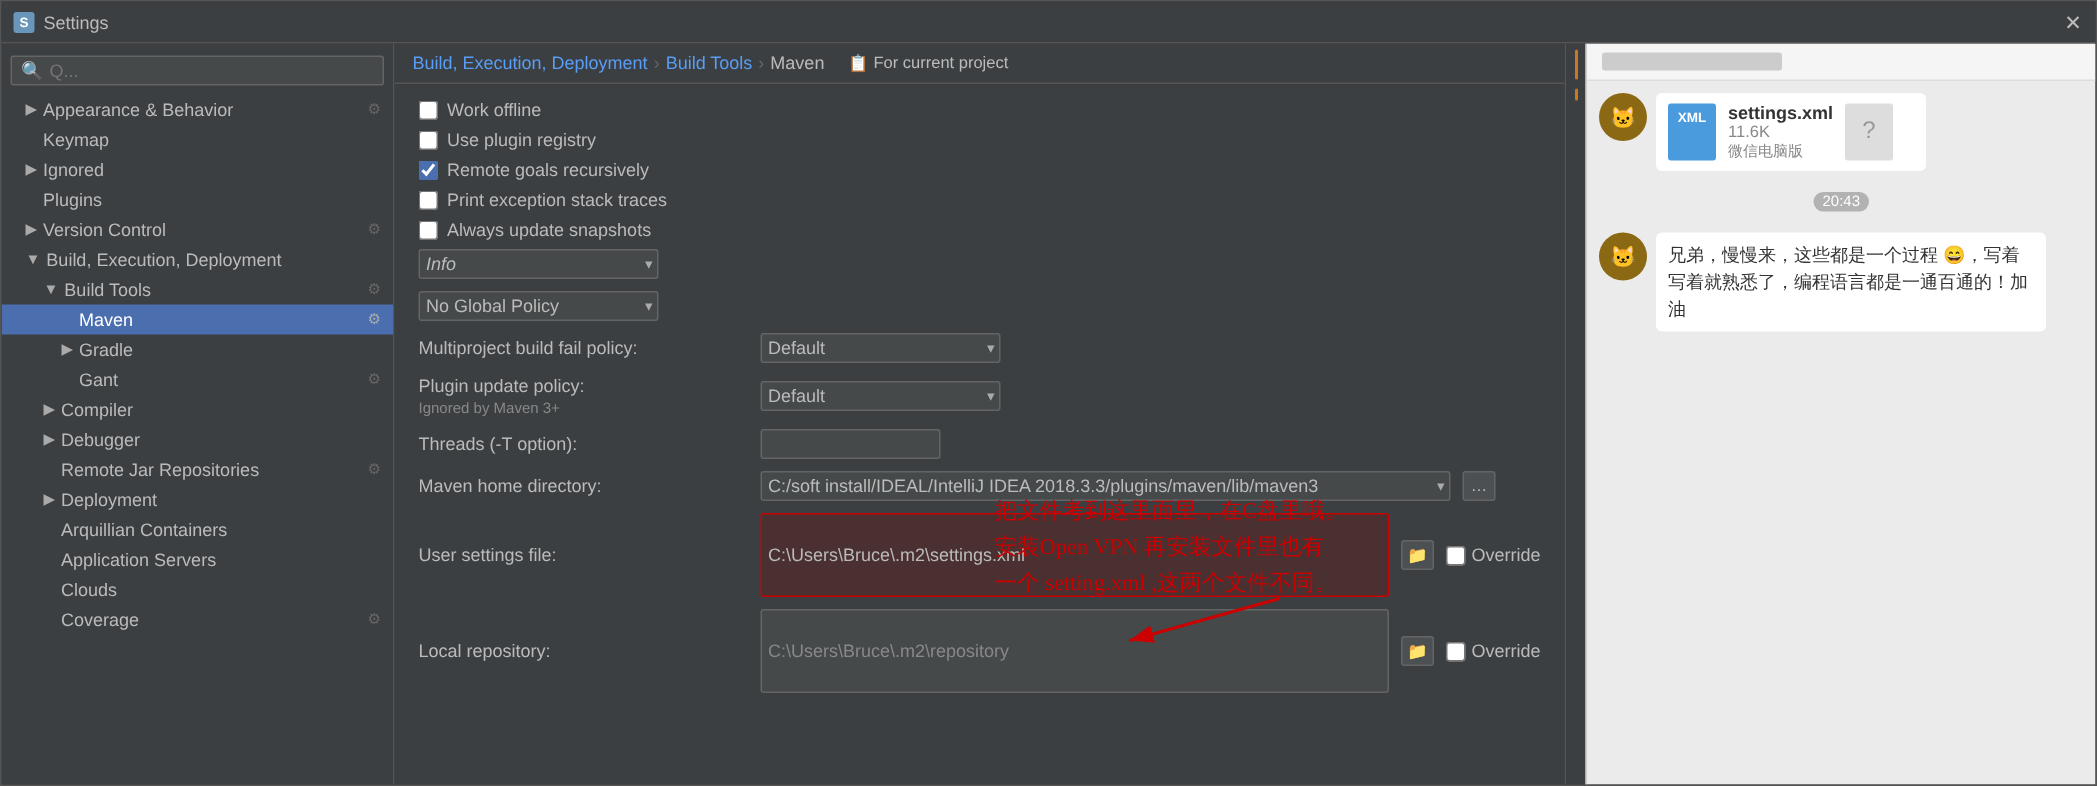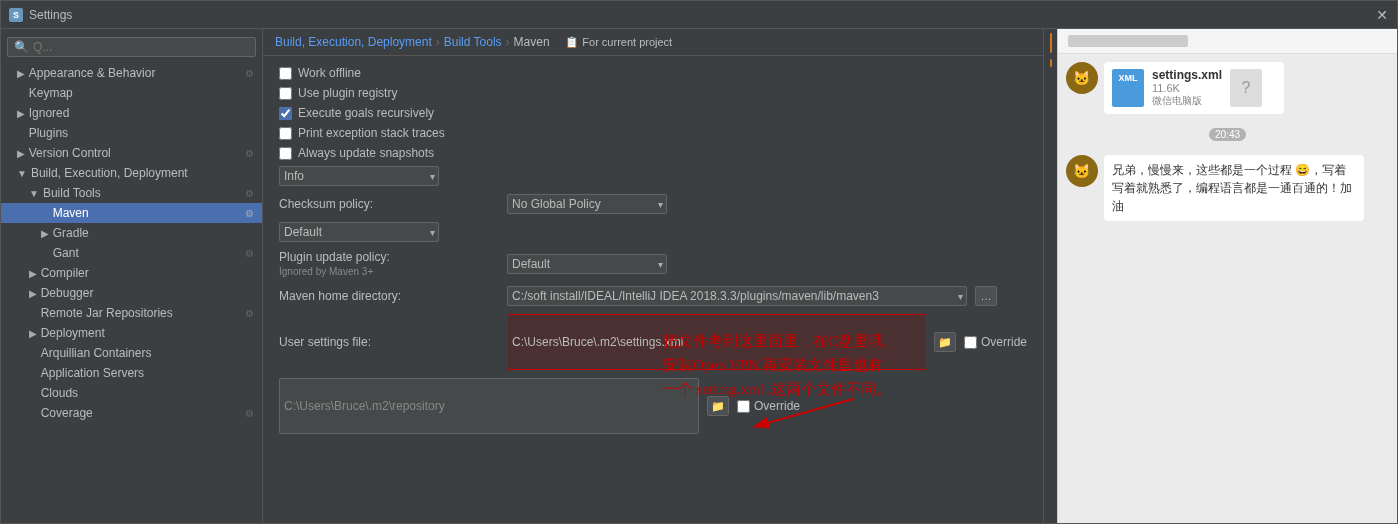--- a/index.html
+++ b/index.html
@@ -546,55 +546,55 @@
         <div class="checkbox-row">
           <input type="checkbox" id="work-offline" style="">
           <label for="work-offline">Work offline</label>
         </div>
         <div class="checkbox-row">
           <input type="checkbox" id="use-plugin-registry" style="">
           <label for="use-plugin-registry">Use plugin registry</label>
         </div>
         <div class="checkbox-row">
           <input type="checkbox" id="execute-goals" checked="" style="">
-          <label for="execute-goals">Execute goals recursively</label>
+          <label for="execute-goals">Remote goals recursively</label>
         </div>
         <div class="checkbox-row">
           <input type="checkbox" id="print-exception" style="">
           <label for="print-exception">Print exception stack traces</label>
         </div>
         <div class="checkbox-row">
           <input type="checkbox" id="always-update" style="">
           <label for="always-update">Always update snapshots</label>
         </div>
 
         <div class="form-row">
           <div class="dropdown-wrapper">
-            <select class="dropdown-select" style="width:160px;">
+            <select class="dropdown-select" style="width:160px;font-style:italic;">
               <option>Info</option>
               <option>Debug</option>
               <option>Error</option>
             </select>
             <span class="dropdown-arrow">▾</span>
           </div>
         </div>
 
         <div class="form-row">
-          <div class="form-label">Checksum policy:</div>
           <div class="dropdown-wrapper">
             <select class="dropdown-select" style="width:160px;">
               <option>No Global Policy</option>
               <option>Warn</option>
               <option>Fail</option>
             </select>
             <span class="dropdown-arrow">▾</span>
           </div>
         </div>
 
         <div class="form-row">
+          <div class="form-label">Multiproject build fail policy:</div>
           <div class="dropdown-wrapper">
             <select class="dropdown-select" style="width:160px;">
               <option>Default</option>
               <option>At End</option>
               <option>Never</option>
               <option>Always</option>
             </select>
             <span class="dropdown-arrow">▾</span>
           </div>
         </div>
@@ -608,20 +608,24 @@
             <select class="dropdown-select" style="width:160px;">
               <option>Default</option>
               <option>Always</option>
               <option>Daily</option>
               <option>Never</option>
             </select>
             <span class="dropdown-arrow">▾</span>
           </div>
         </div>
 
+        <div class="form-row">
+          <div class="form-label">Threads (-T option):</div>
+          <input type="text" class="text-input" value="" style="width: 120px;">
+        </div>
 
         <div class="form-row">
           <div class="form-label">Maven home directory:</div>
           <div class="dropdown-wrapper" style="flex:1;max-width:460px;">
             <select class="dropdown-select" style="width:100%;">
               <option>C:/soft install/IDEAL/IntelliJ IDEA 2018.3.3/plugins/maven/lib/maven3</option>
             </select>
             <span class="dropdown-arrow">▾</span>
           </div>
           <button class="path-btn">…</button>
@@ -631,20 +635,21 @@
           <div class="form-label">User settings file:</div>
           <input type="text" class="path-input highlighted" value="C:\Users\Bruce\.m2\settings.xml" style="flex: 1 1 0%; max-width: 420px;">
           <button class="path-btn">📁</button>
           <div class="override-check">
             <input type="checkbox" id="override1" style="">
             <label for="override1">Override</label>
           </div>
         </div>
 
         <div class="form-row">
+          <div class="form-label">Local repository:</div>
           <input type="text" class="path-input" value="C:\Users\Bruce\.m2\repository" style="flex: 1 1 0%; max-width: 420px; color: rgb(136, 136, 136);">
           <button class="path-btn">📁</button>
           <div class="override-check">
             <input type="checkbox" id="override2" style="">
             <label for="override2">Override</label>
           </div>
         </div>
       </div>
 
       <div class="overlay">

